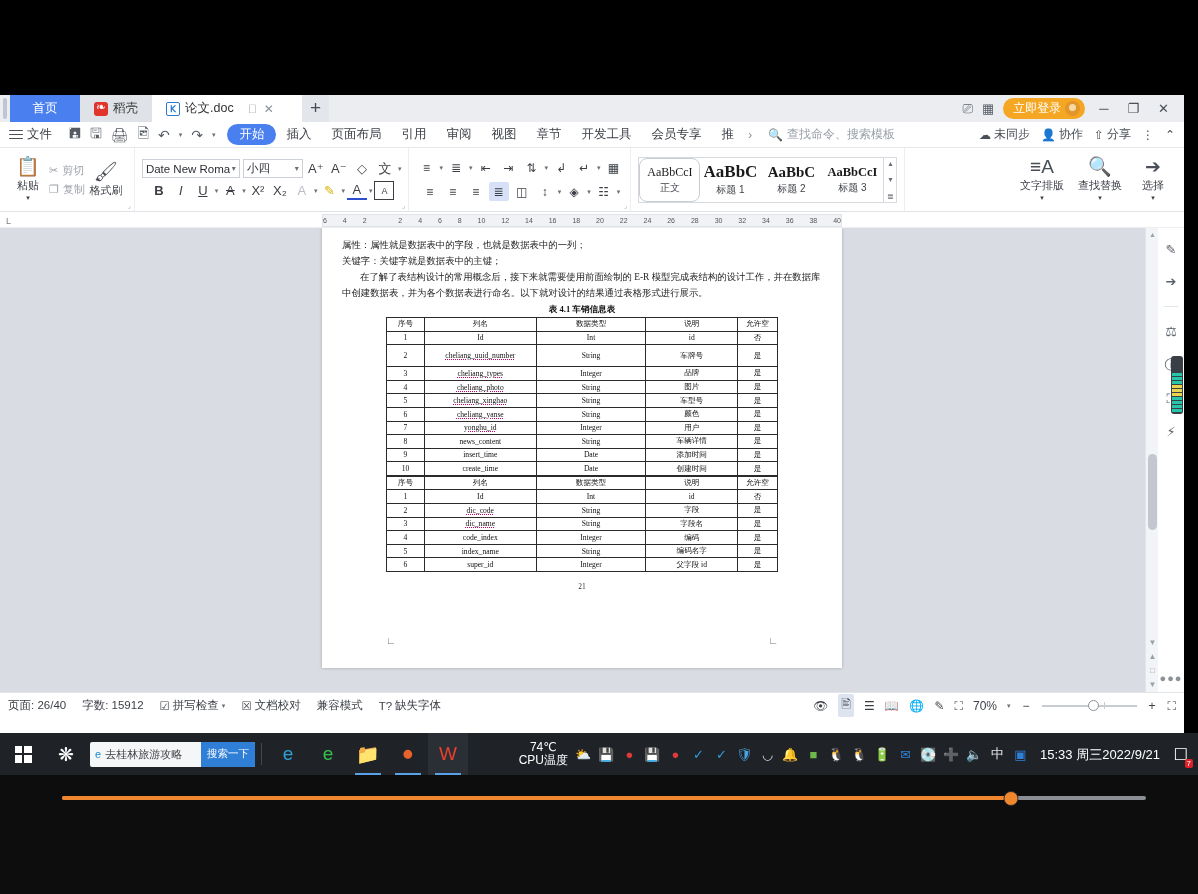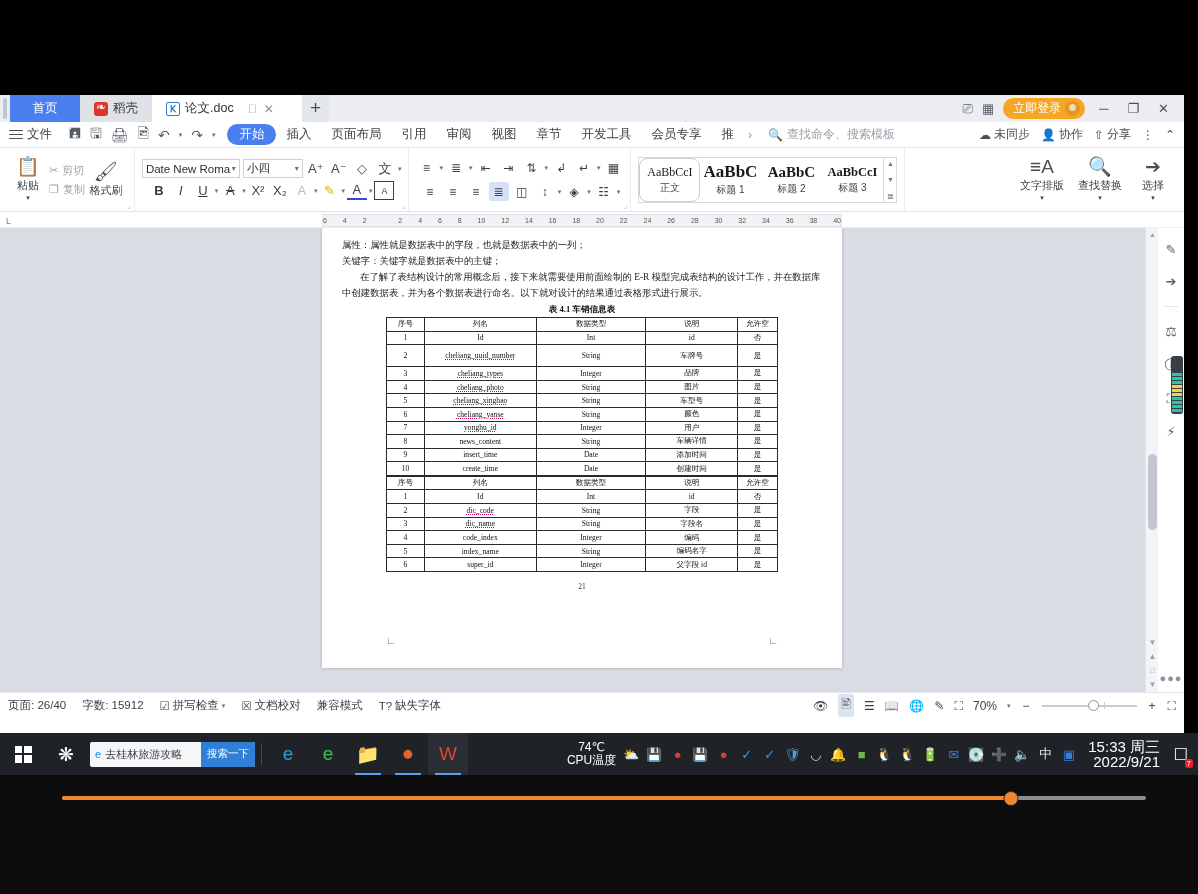--- a/index.html
+++ b/index.html
@@ -140,21 +140,21 @@
   .tb-ic{ width:40px; height:42px; display:flex; align-items:center; justify-content:center; font-size:19px; position:relative;}
   .tb-ic.act::after{ content:""; position:absolute; left:7px; bottom:0; right:7px; height:2.5px; background:#5aa0e8;}
   .tb-ic.running::after{ content:""; position:absolute; left:7px; bottom:0; right:7px; height:2.5px; background:#5aa0e8;}
   .tb-search{ width:165px; height:25px; background:#f5f6f7; border-radius:2px; display:flex; align-items:center; margin-left:4px; overflow:hidden;}
   .tb-search .q{ flex:1; display:flex; align-items:center; gap:4px; font-size:11px; color:#3b3f45; padding-left:5px;}
   .tb-search .go{ background:#2f7fd6; color:#fff; font-size:10.5px; padding:0 6px; height:25px; display:flex; align-items:center;}
   .tb-sep{ width:1px; height:22px; background:#43484f; margin:0 6px;}
   .tray{ margin-left:auto; display:flex; align-items:center; gap:0; padding-right:4px;}
   .tray .ti{ width:23px; height:42px; display:flex; align-items:center; justify-content:center; font-size:13px; color:#dfe3e8;}
   .cputemp{ display:flex; flex-direction:column; align-items:center; font-size:12px; line-height:13px; color:#fff; padding:0 4px;}
-  .clock{ display:flex; flex-direction:column; align-items:flex-end; font-size:15px; line-height:15px; color:#fff; padding:0 8px;}
+  .clock{ display:flex; flex-direction:row; align-items:center; font-size:13px; line-height:15px; color:#fff; padding:0 8px;}
   .notifbadge{ position:relative; width:26px; height:42px; display:flex; align-items:center; justify-content:center;}
   .notifbadge .bdg{ position:absolute; right:1px; bottom:7px; background:#e0202a; color:#fff; font-size:8px; border-radius:2px; padding:0 2px;}
 
   
   .player{ position:absolute; left:0; top:775px; width:1198px; height:119px; background:#0d0d0d; color:#fff;}
   .prog{ position:absolute; left:0; top:18px; width:1198px; height:10px; display:flex; align-items:center; padding:0 52px 0 62px;}
   .prog .bar{ position:relative; flex:1; height:4px; background:#8b8f94; border-radius:2px;}
   .prog .fill{ position:absolute; left:0; top:0; height:4px; background:#f0862d; border-radius:2px; width:87.5%;}
   .prog .knob{ position:absolute; left:87.5%; top:-5px; width:15px; height:15px; border-radius:50%; background:#f0862d; transform:translateX(-50%); border:1px solid #2a2a2a;}
 </style>

